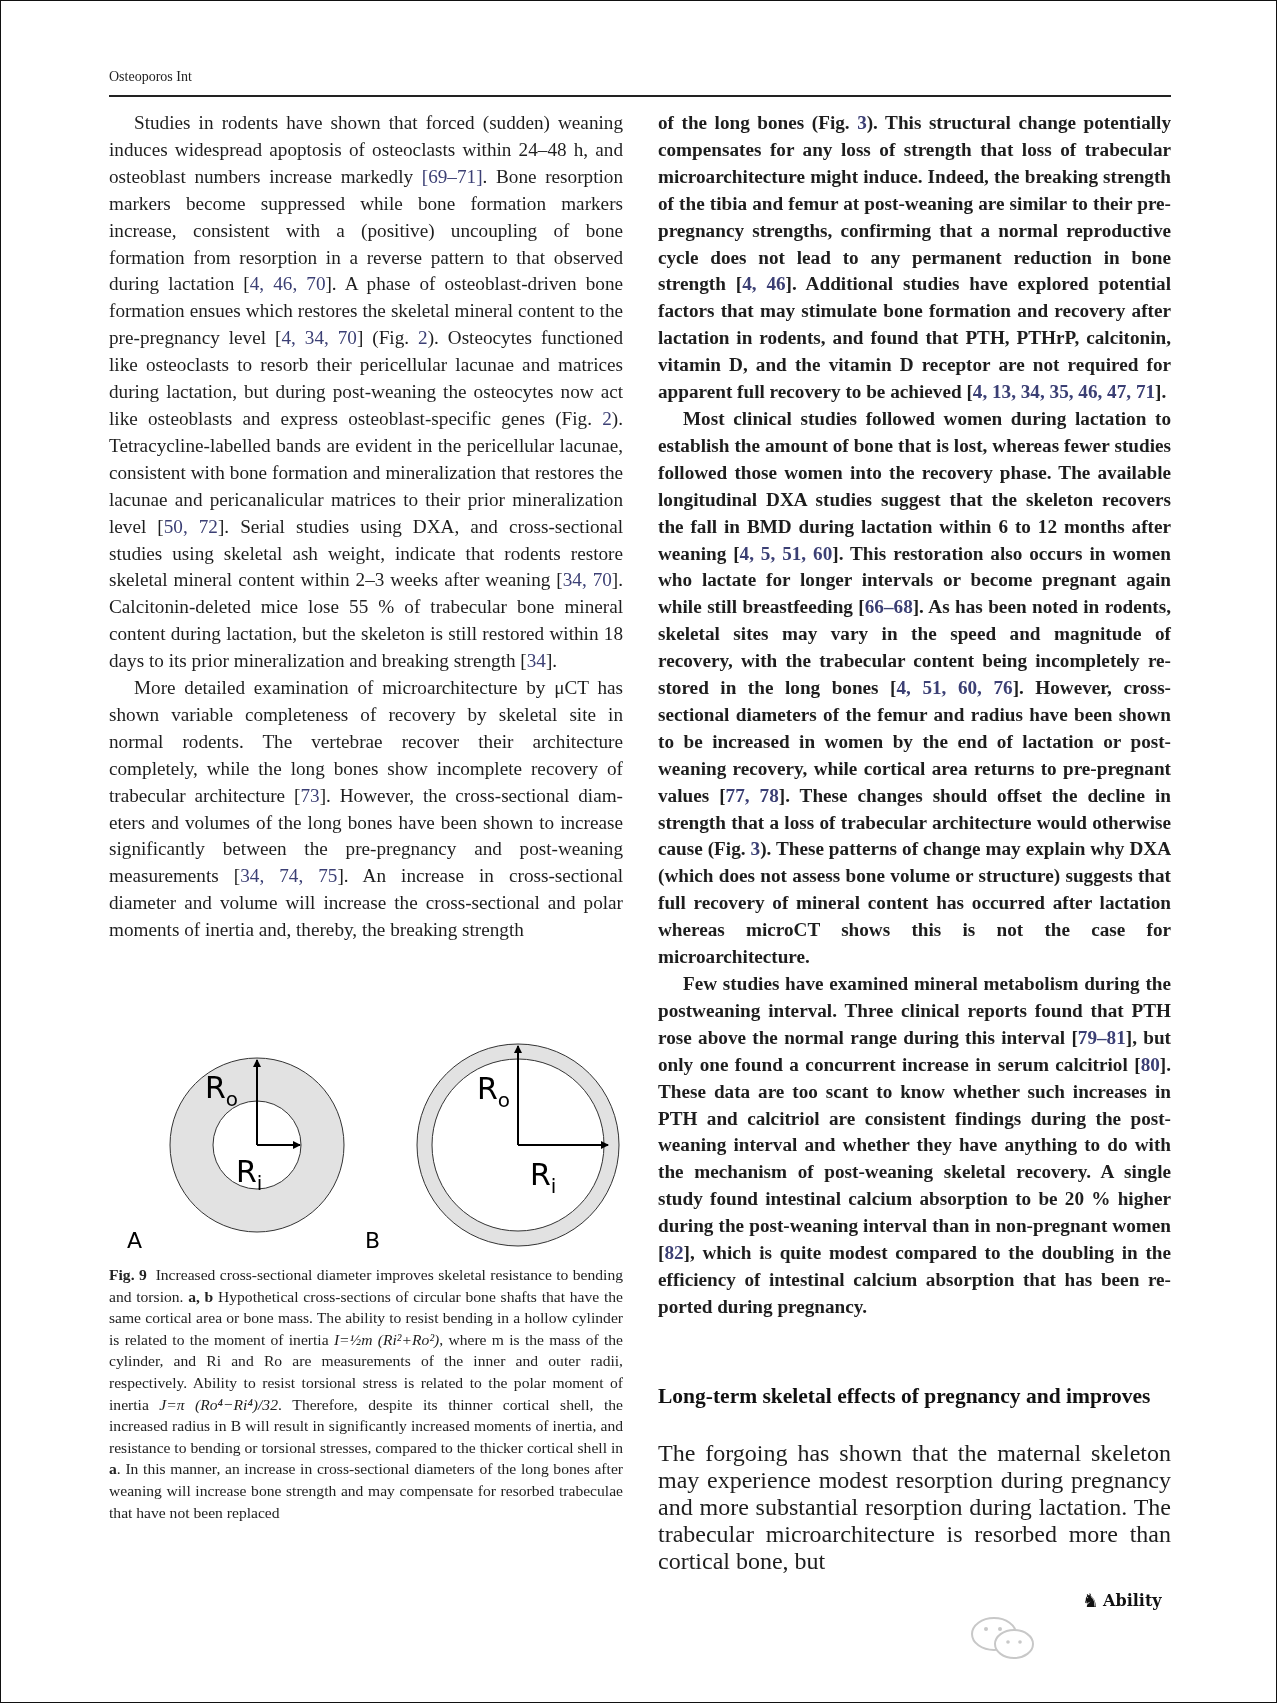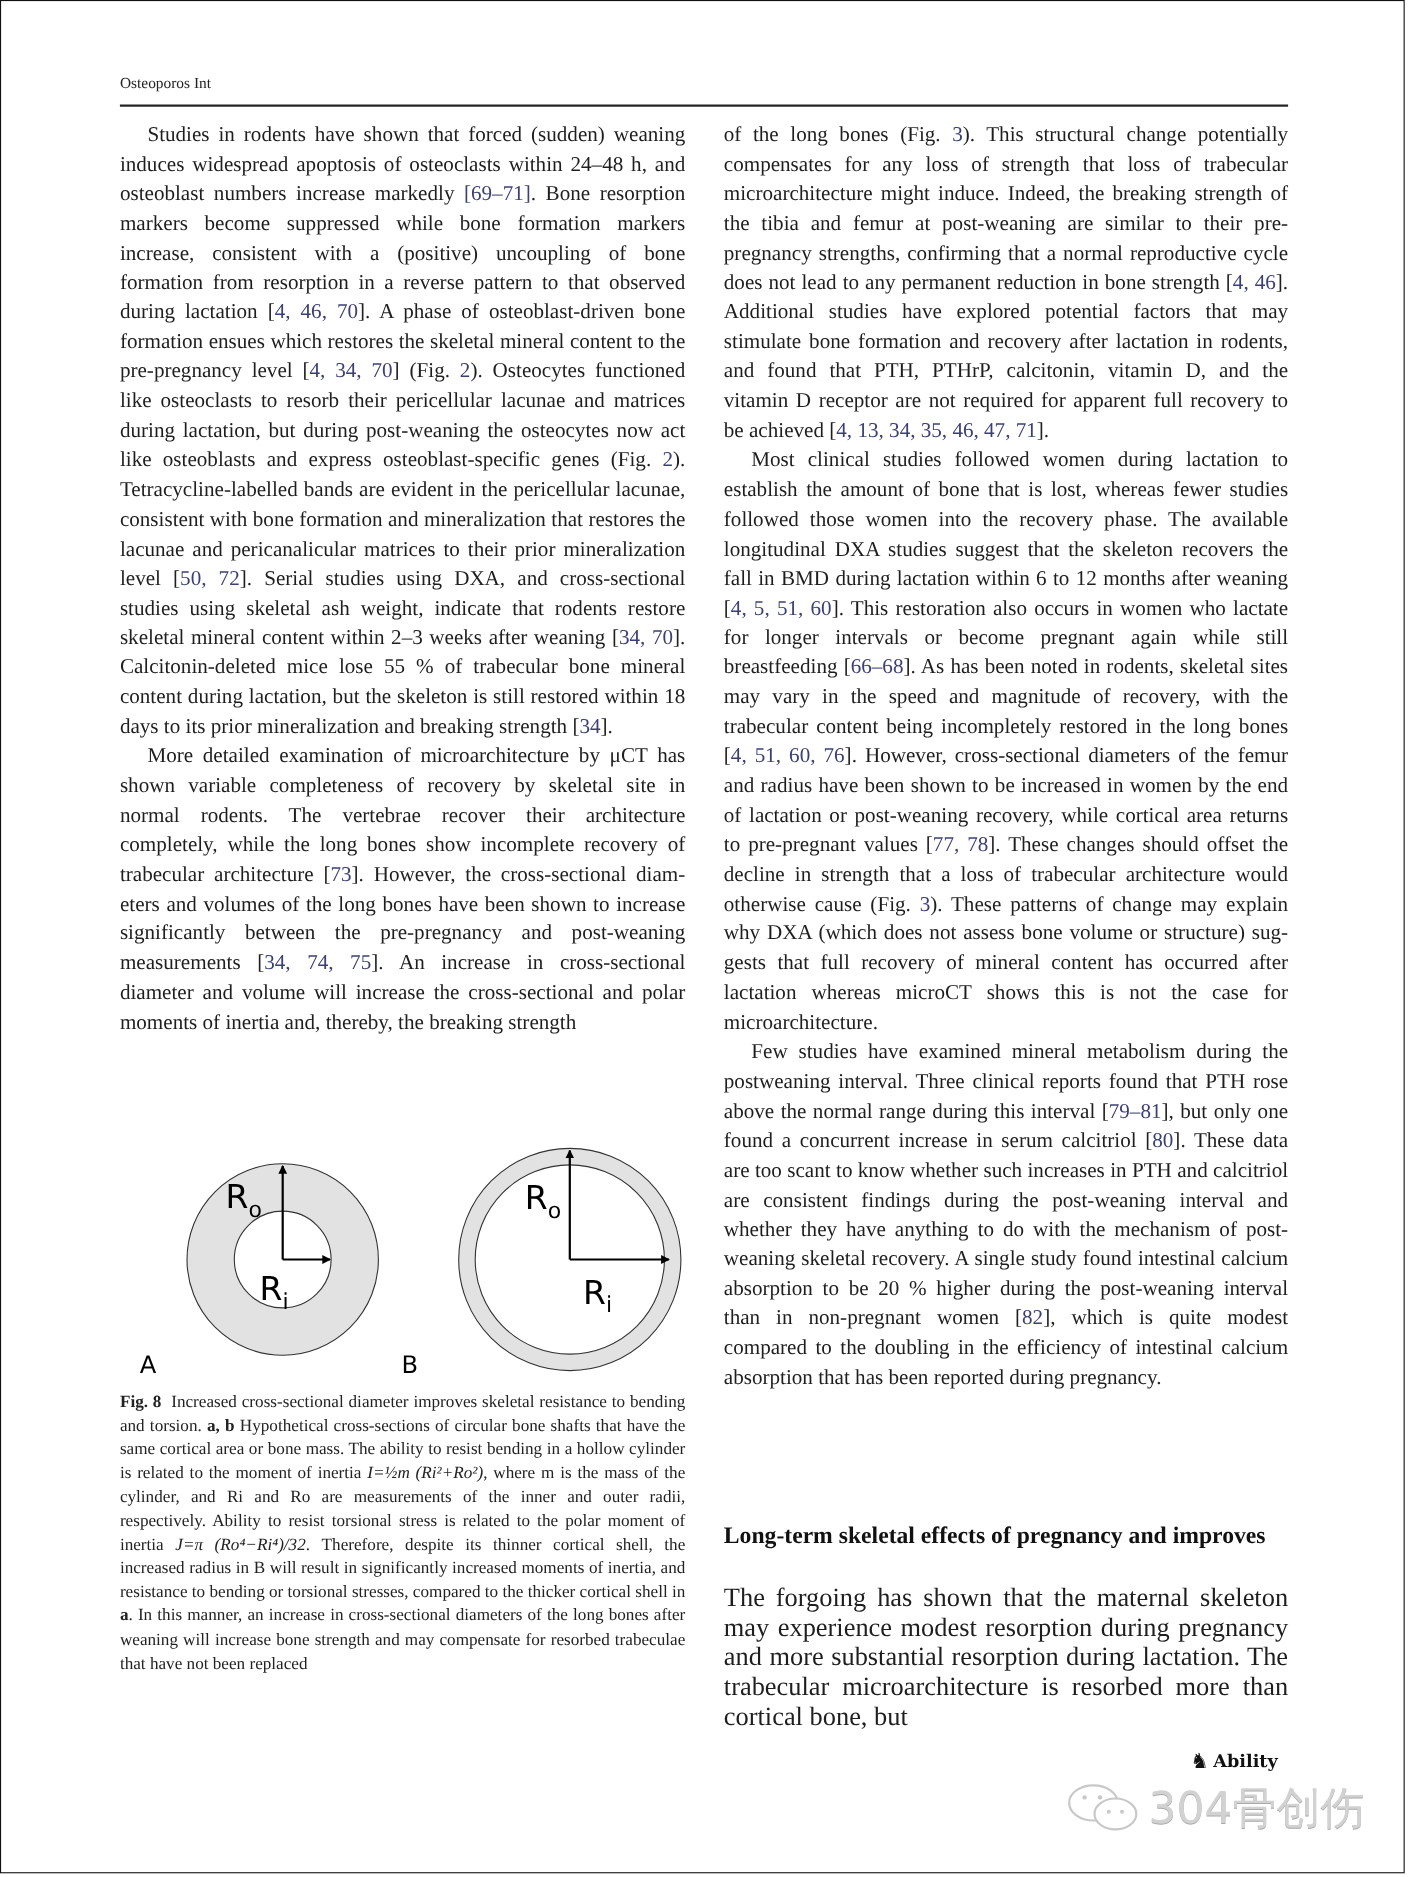--- a/index.html
+++ b/index.html
@@ -6,21 +6,21 @@
   body { width: 1280px; height: 1706px; position: relative; overflow: hidden;
          font-family: "Liberation Serif", "DejaVu Serif", serif; color: #1e1e1e; }
   .page-border { position: absolute; left: 0; top: 0; width: 1277px; height: 1703px;
                  border: 1.5px solid #111; box-sizing: border-box; pointer-events: none; }
   .running-head { position: absolute; left: 109px; top: 69px; font-size: 14px; color: #222; }
   .head-rule { position: absolute; left: 109px; top: 95px; width: 1062px; height: 2px; background: #222; }
 
   .col { position: absolute; top: 110px; width: 514px; font-size: 19.2px; line-height: 26.9px;
          text-align: justify; hyphens: manual; }
   .col-left { left: 109px; }
-  .col-right { left: 658px; width: 513px; }
+  .col-right { left: 658px; width: 513px; font-weight: bold; }
   .col p { margin: 0; text-indent: 25px; }
   .col p.noindent { text-indent: 0; }
   .ref { color: #3b3f74; }
 
   .figure { position: absolute; left: 109px; top: 1010px; width: 514px; height: 250px; margin-left: 16px; }
   .figure svg { position: absolute; left: 0; top: 0; }
 
   .caption { position: absolute; left: 109px; top: 1264px; width: 514px; font-size: 15.6px;
              line-height: 21.6px; text-align: justify; color: #222; }
   .caption b { font-weight: bold; }
@@ -82,21 +82,21 @@
       <line x1="393" y1="135" x2="393" y2="36" stroke="#000" stroke-width="2" marker-end="url(#arrowhead)"></line>
       <line x1="393" y1="135" x2="483" y2="135" stroke="#000" stroke-width="2" marker-end="url(#arrowhead)"></line>
       <text x="352" y="89" font-family="DejaVu Sans, sans-serif" font-size="30" fill="#000"><tspan>R</tspan><tspan dy="8" font-size="20">o</tspan></text>
       <text x="405" y="175" font-family="DejaVu Sans, sans-serif" font-size="30" fill="#000"><tspan>R</tspan><tspan dy="8" font-size="20">i</tspan></text>
       <text x="240" y="238" font-family="DejaVu Sans, sans-serif" font-size="22" fill="#000">B</text>
     </g>
   </svg>
 </div>
 
 <div class="caption">
-  <b>Fig. 8</b>&nbsp;&nbsp;<span>Increased cross-sectional diameter improves skeletal resistance to bending and torsion.</span>
+  <b>Fig. 9</b>&nbsp;&nbsp;<span>Increased cross-sectional diameter improves skeletal resistance to bending and torsion.</span>
   <b>a, b</b>
   <span>Hypothetical cross-sections of circular bone shafts that have the same cortical area or bone mass. The ability to resist bending in a hollow cylinder is related to the moment of inertia </span><i>I=½m (Ri²+Ro²)</i><span>, where m is the mass of the cylinder, and Ri and Ro are mea­surements of the inner and outer radii, respectively. Ability to resist tor­sional stress is related to the polar moment of inertia </span><i>J=π (Ro⁴−Ri⁴)/32</i><span>. Therefore, despite its thinner cortical shell, the increased radius in B will result in significantly increased moments of inertia, and resistance to bending or torsional stresses, compared to the thicker cortical shell in </span><b>a</b><span>. In this manner, an increase in cross-sectional diameters of the long bones after weaning will increase bone strength and may compensate for re­sorbed trabeculae that have not been replaced</span>
 </div>
 
 <h2 class="section-heading">Long-term skeletal effects of pregnancy and improves</h2>
 <div class="col-right2">
   <p>The forgoing has shown that the maternal skeleton may ex­perience modest resorption during pregnancy and more sub­stantial resorption during lactation. The trabecular microarchitecture is resorbed more than cortical bone, but</p>
 </div>
 
 <div class="publisher">
@@ -106,14 +106,13 @@
 
 <div class="watermark">
   <svg width="66" height="46" viewBox="0 0 66 46">
     <ellipse cx="24" cy="18" rx="22" ry="16" fill="none" stroke="#c8c8c8" stroke-width="2"></ellipse>
     <ellipse cx="44" cy="28" rx="19" ry="14" fill="#fff" stroke="#c8c8c8" stroke-width="2"></ellipse>
     <circle cx="16" cy="13" r="2" fill="#c8c8c8"></circle>
     <circle cx="30" cy="13" r="2" fill="#c8c8c8"></circle>
     <circle cx="38" cy="26" r="1.8" fill="#c8c8c8"></circle>
     <circle cx="50" cy="26" r="1.8" fill="#c8c8c8"></circle>
   </svg>
-  <span>304骨创伤</span>
 </div>
 
 </body></html>

